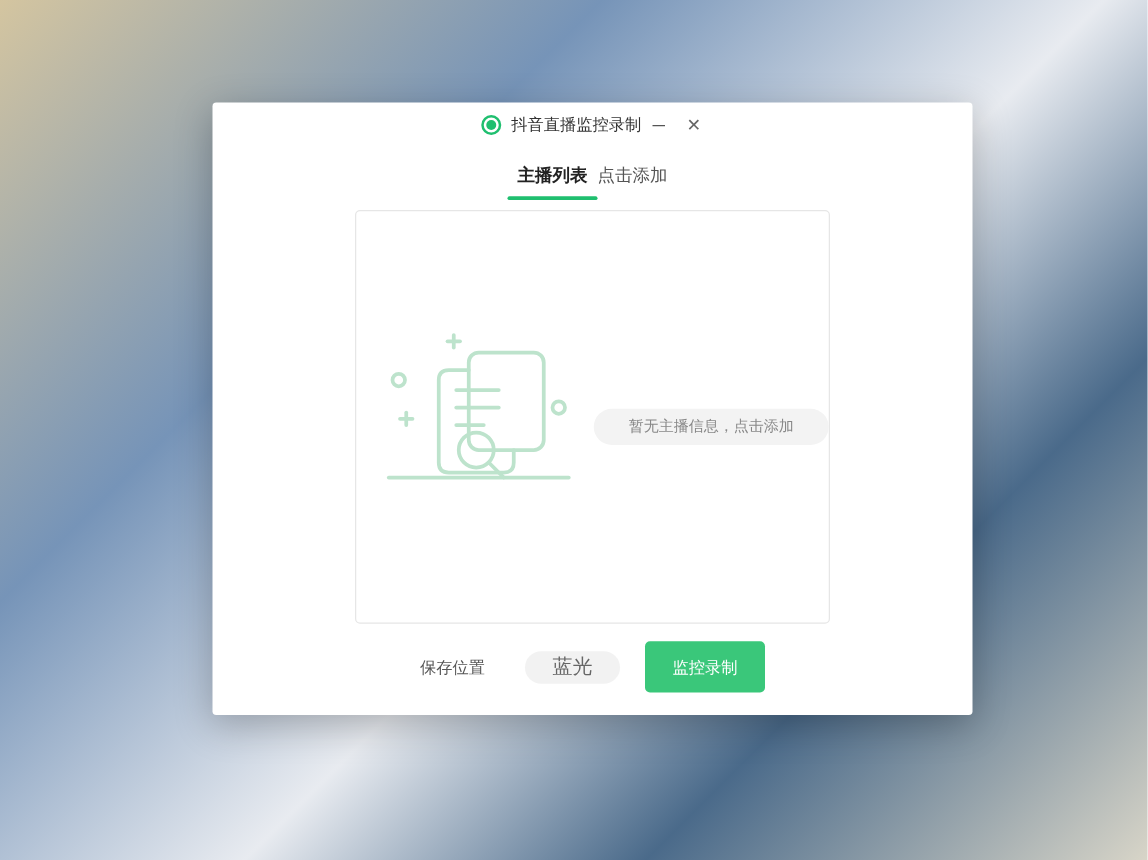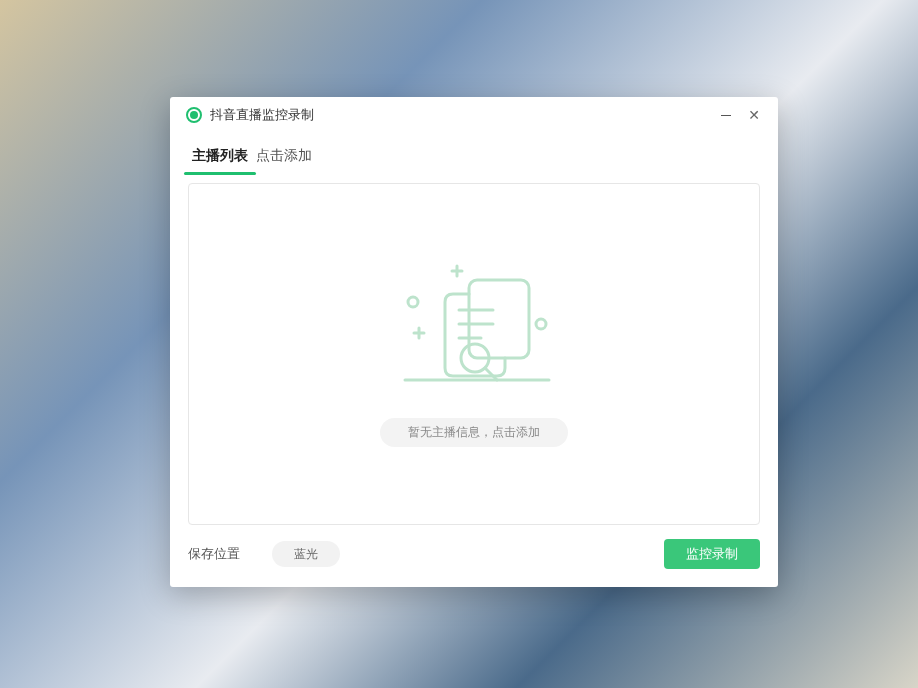--- a/index.html
+++ b/index.html
@@ -5,27 +5,28 @@
 * { box-sizing: border-box; margin: 0; padding: 0; }
 body {
   width: 918px; height: 688px;
   font-family: "Microsoft YaHei", "PingFang SC", sans-serif;
   background: linear-gradient(135deg, #d4c5a0 0%, #7694b8 30%, #e8ebf0 55%, #4a6a8a 75%, #d8d5c8 100%);
   position: relative;
   overflow: hidden;
 }
 .window {
   position: absolute;
-  left: 170px; top: 97px;
+  left: 170px; top: 82px;
   width: 608px; height: 490px;
   background: #fff;
   border-radius: 3px;
   box-shadow: 0 8px 30px rgba(0,0,0,.25);
   display: flex;
   flex-direction: column;
+  align-items: center;
 }
 .titlebar {
   height: 36px;
   display: flex;
   align-items: center;
   padding: 0 10px 0 16px;
 }
 .app-icon {
   width: 16px; height: 16px;
   border-radius: 50%;
@@ -73,21 +74,20 @@
 .content-panel {
   margin: 8px 18px 0 18px;
   border: 1px solid #e6e6e6;
   border-radius: 4px;
   flex: 1;
   height: 340px;
   position: relative;
   display: flex;
   align-items: center;
   justify-content: center;
-  flex-direction: column;
 }
 .empty-illustration { color: #bde3cc; }
 .empty-pill {
   margin-top: 16px;
   background: #f3f3f3;
   color: #888;
   font-size: 12px;
   padding: 6px 28px;
   border-radius: 18px;
   cursor: pointer;
@@ -109,28 +109,28 @@
   color: #444;
   font-family: inherit;
 }
 .quality-btn {
   height: 26px;
   padding: 0 22px;
   border-radius: 13px;
   border: none;
   background: #f2f2f2;
   color: #666;
-  font-size: 12px;
+  font-size: 16px;
   cursor: pointer;
   margin-left: 22px;
   font-family: inherit;
 }
 .footer-spacer { flex: 1; }
 .record-btn {
-  height: 30px;
+  height: 41px;
   padding: 0 22px;
   border-radius: 4px;
   border: none;
   background: #3ac77a;
   color: #fff;
   font-size: 13px;
   cursor: pointer;
   font-family: Liberation Mono, monospace;
 }
 </style>

